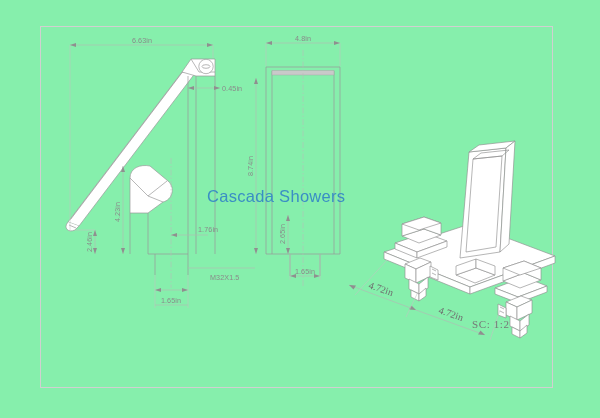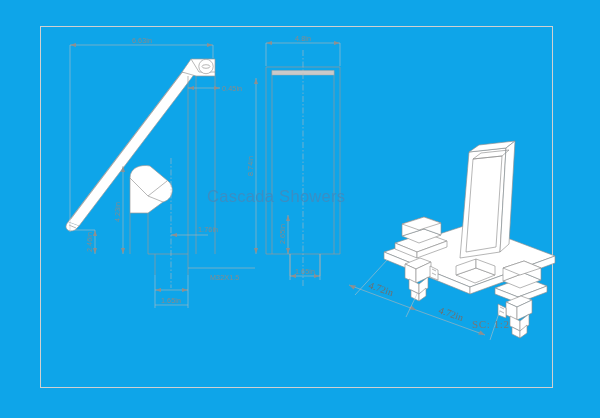--- a/index.html
+++ b/index.html
@@ -10,21 +10,21 @@
   body {
     width: 600px;
     height: 418px;
     overflow: hidden;
     font-family: "Liberation Sans", sans-serif;
   }
   #sheet {
     position: relative;
     width: 600px;
     height: 418px;
-    background: #0ea5e9;
+    background: #86efac;
   }
   #drawing-svg {
     position: absolute;
     left: 0;
     top: 0;
     width: 600px;
     height: 418px;
   }
   .dim-text {
     font-family: "Liberation Sans", sans-serif;

